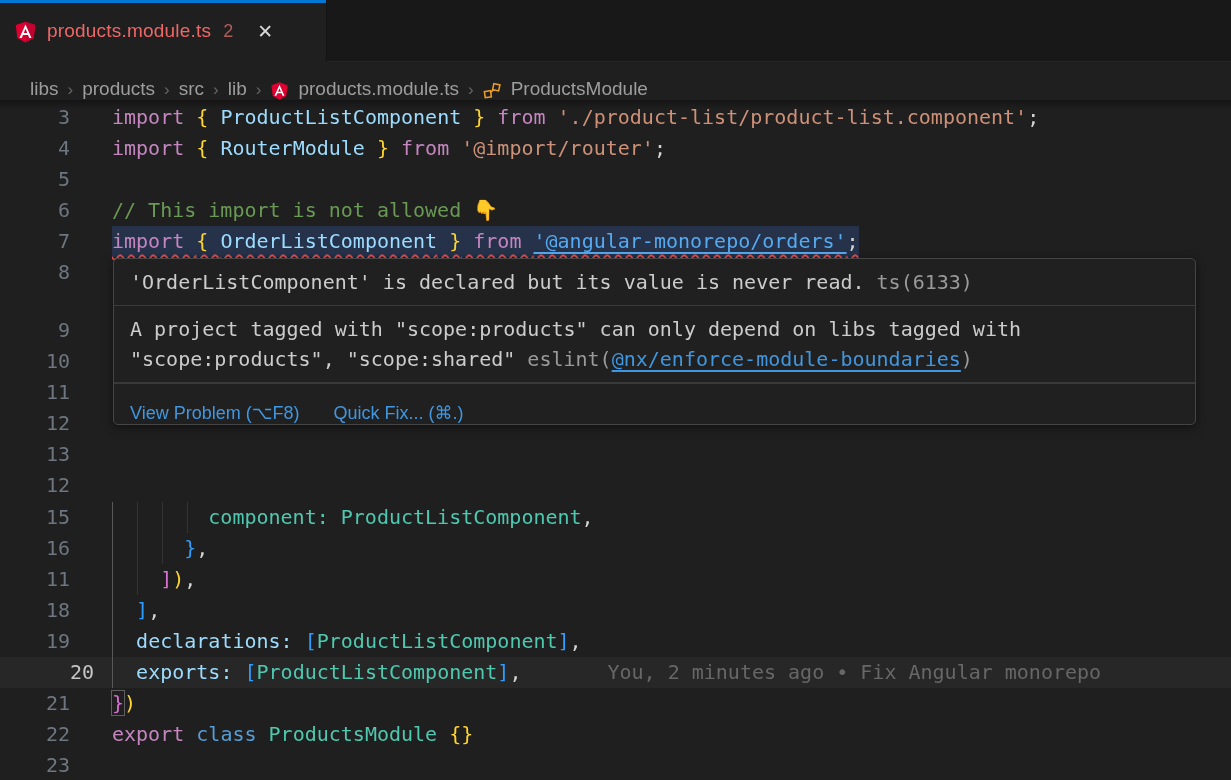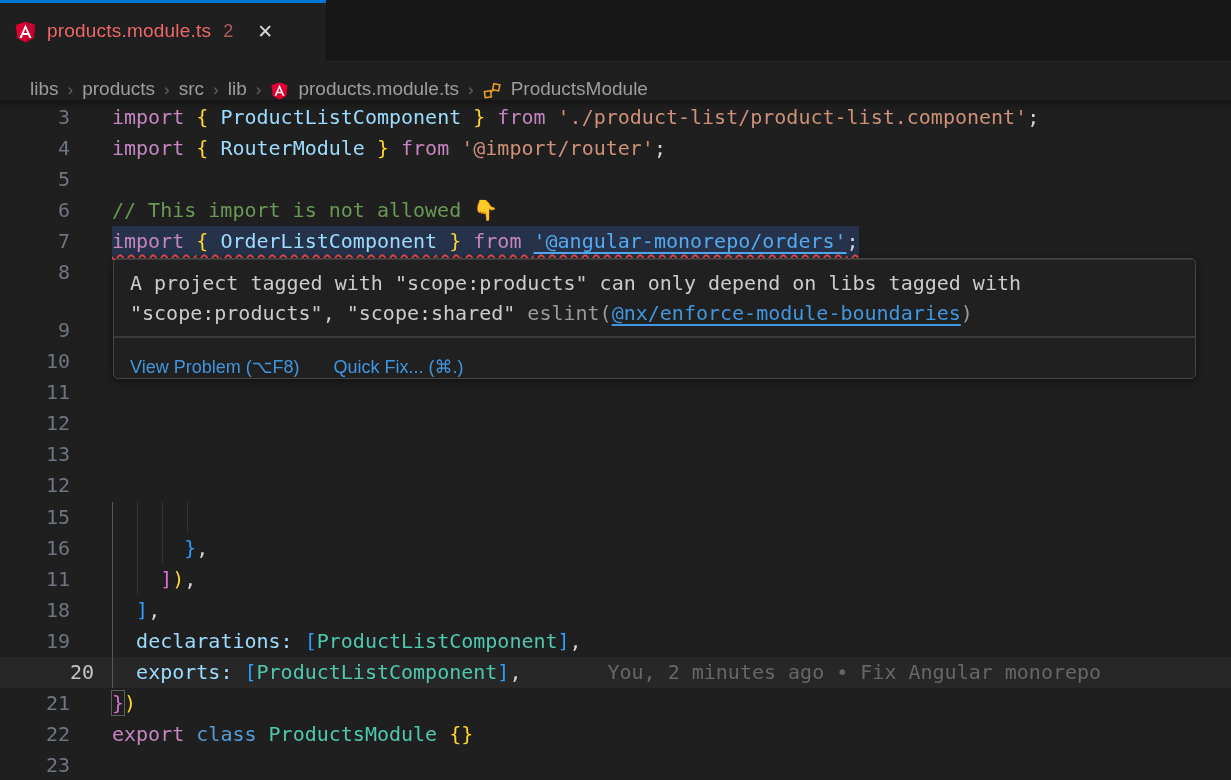--- a/index.html
+++ b/index.html
@@ -163,20 +163,21 @@
         </div>
         <div class="row" style="top: 370px;">
           <span class="ln">12</span>
         </div>
         <div class="row" style="top: 402px;">
           <span class="ln">15</span>
           <div class="guide active" style="left: 112px;"></div>
           <div class="guide" style="left: 137px;"></div>
           <div class="guide" style="left: 162px;"></div>
           <div class="guide" style="left: 187px;"></div>
+          <span class="code-line"><span class="tk-ws">        </span><span class="tk-propteal">component: </span><span class="tk-cls">ProductListComponent</span><span class="tk-pn">,</span></span>
         </div>
         <div class="row" style="top: 433px;">
           <span class="ln">16</span>
           <div class="guide active" style="left: 112px;"></div>
           <div class="guide" style="left: 137px;"></div>
           <div class="guide" style="left: 162px;"></div>
           <span class="code-line"><span class="tk-ws">      </span><span class="tk-br3">}</span><span class="tk-pn">,</span></span>
         </div>
         <div class="row" style="top: 464px;">
           <span class="ln">11</span>
@@ -206,20 +207,24 @@
         <div class="row" style="top: 619px;">
           <span class="ln">22</span>
           <span class="code-line"><span class="tk-kw">export </span><span class="tk-kw2">class </span><span class="tk-cls">ProductsModule </span><span class="tk-br1">{}</span></span>
         </div>
         <div class="row" style="top: 650px;">
           <span class="ln">23</span>
         </div>
       </div>
 
     <div class="hover">
+      <div class="hover-sec msg1">
+        <span>'OrderListComponent' is declared but its value is never read.</span>
+        <span class="dim">ts(6133)</span>
+      </div>
       <div class="hover-div"></div>
       <div class="hover-sec">
         <span>A project tagged with "scope:products" can only depend on libs tagged with</span><br>
         <span>"scope:products", "scope:shared" </span><span class="dim">eslint(</span><span class="hover-link">@nx/enforce-module-boundaries</span><span class="dim">)</span>
       </div>
       <div class="hover-div"></div>
       <div class="hover-div"></div>
       <div class="hover-actions">
         <span class="hover-action">View Problem (⌥F8)</span>
         <span class="hover-action">Quick Fix... (⌘.)</span>

